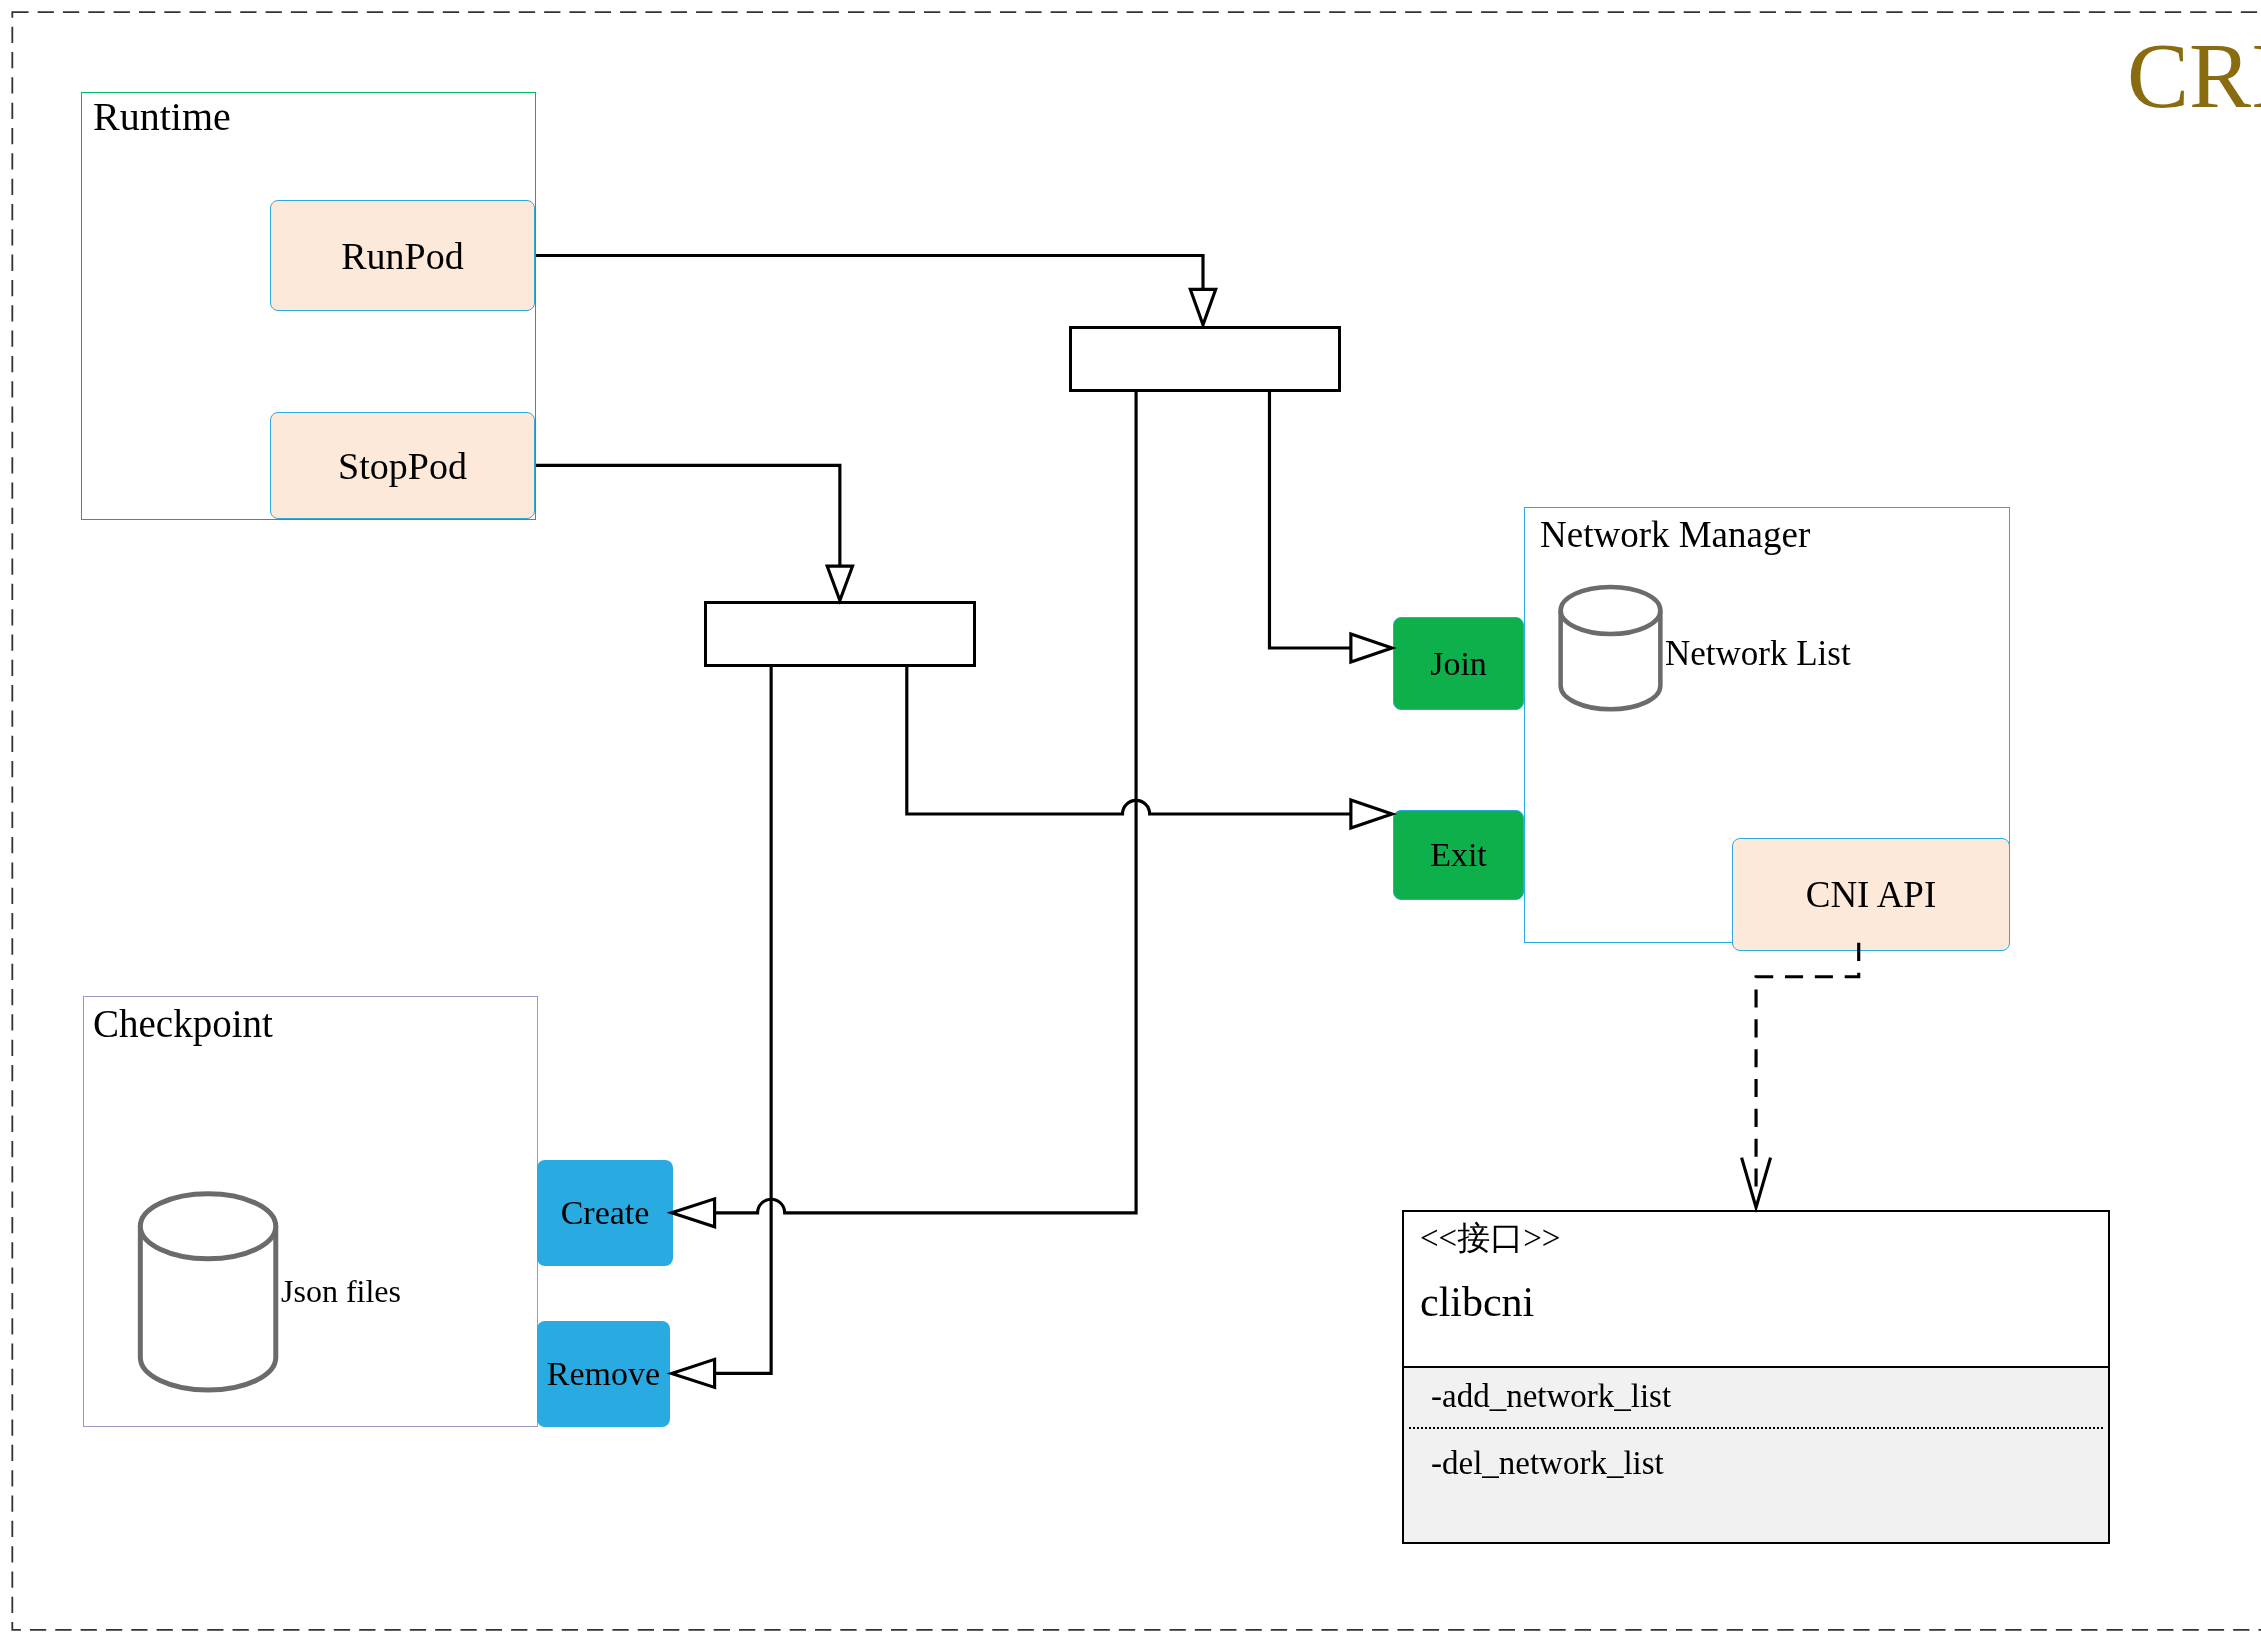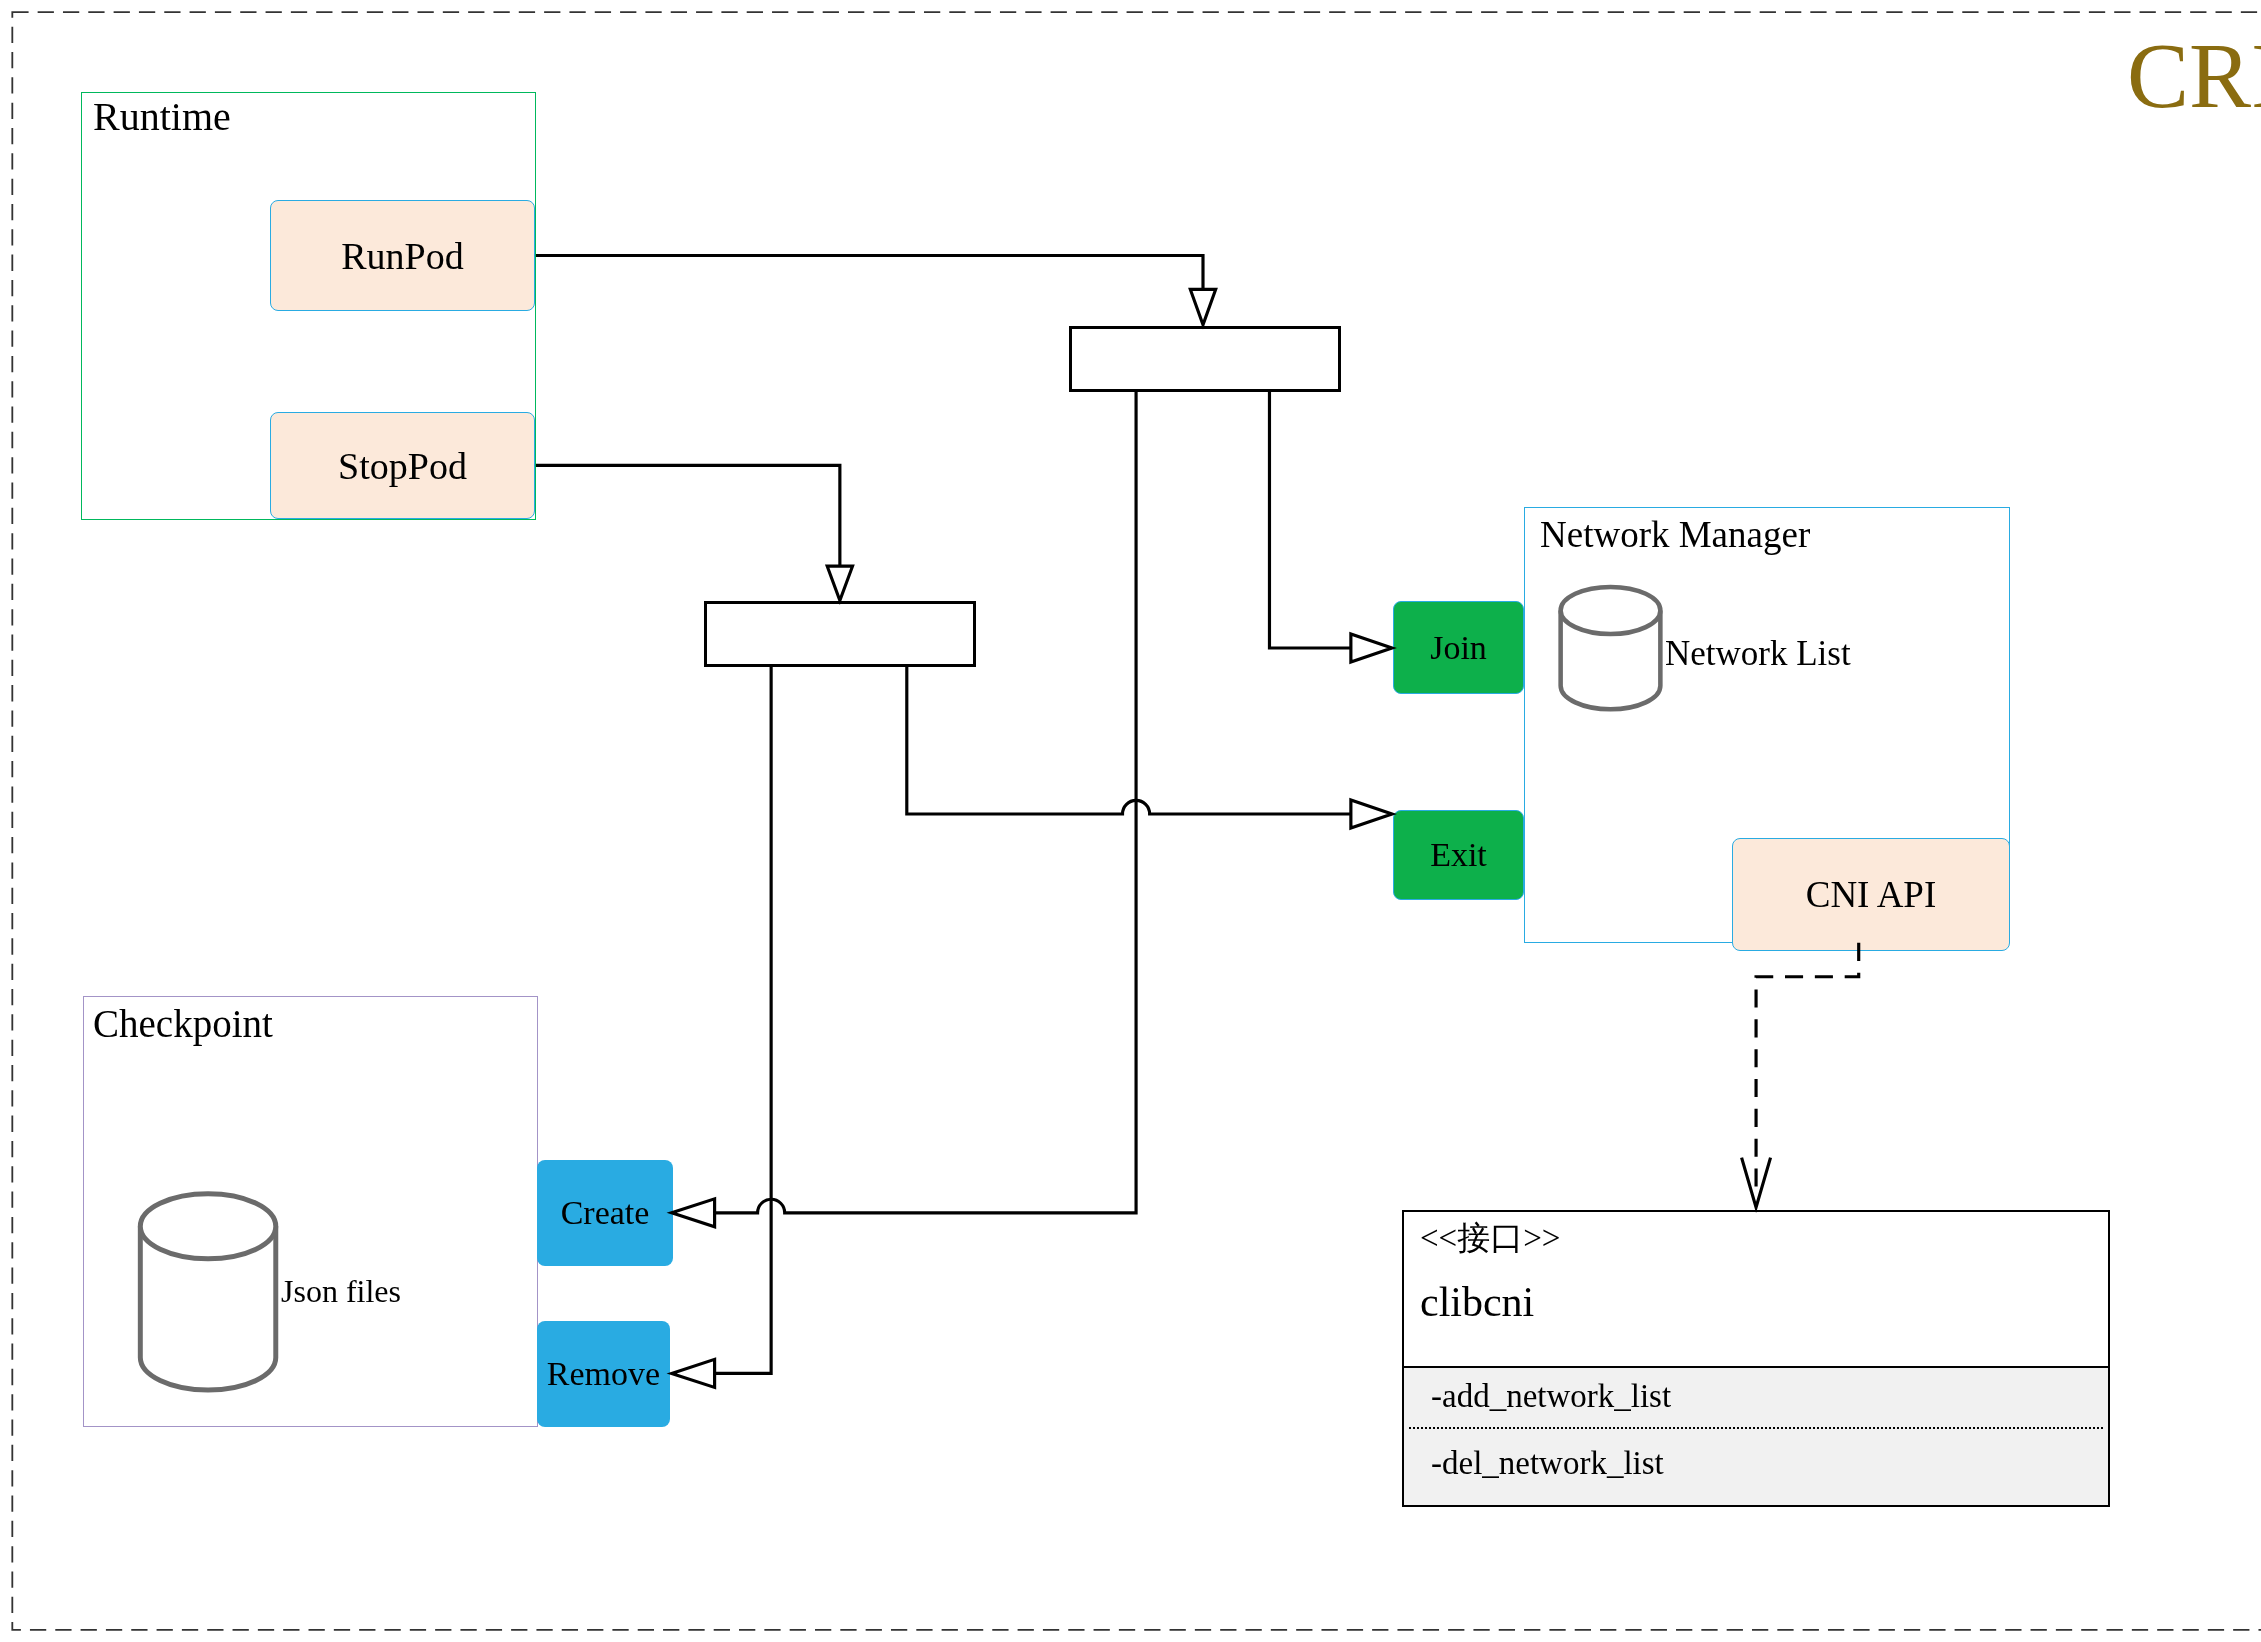--- a/index.html
+++ b/index.html
@@ -9,35 +9,35 @@
   .center{display:flex;align-items:center;justify-content:center;border-radius:8px;}
   .label{position:absolute;white-space:nowrap;line-height:1.1;}
   .runtime-box{left:81px;top:92px;width:455px;height:428px;border:1.8px solid #00b85c;background:#fff;}
   .checkpoint-box{left:83px;top:996px;width:455px;height:431px;border:1.4px solid #a394c7;background:#fff;}
   .nm-box{left:1524px;top:507px;width:486px;height:436px;border:1.8px solid #29abe2;background:#fff;}
   .peach{background:#fce9da;border:1.8px solid #29abe2;}
   .runpod{left:270px;top:200px;width:265px;height:111px;font-size:38px;}
   .stoppod{left:270px;top:412px;width:265px;height:107px;font-size:38px;}
   .cni{left:1732px;top:830px;width:278px;height:113px;font-size:37px;margin-top:8px;}
   .greenbox{background:#0db04b;border:1.4px solid #29abe2;font-size:34px;}
-  .join{left:1393px;top:601px;width:131px;height:93px;}
+  .join{left:1393px;top:617px;width:131px;height:93px;}
   .exit{left:1393px;top:810px;width:131px;height:90px;}
   .cyanbox{background:#29abe2;border:none;font-size:34px;}
   .create{left:537px;top:1160px;width:136px;height:106px;}
   .remove{left:537px;top:1321px;width:133px;height:106px;}
   .junction{border:3.2px solid #000;background:#fff;}
   .j1{left:1069px;top:326px;width:272px;height:66px;}
   .j2{left:704px;top:601px;width:272px;height:66px;}
   .title-runtime{left:93px;top:95px;font-size:40px;}
   .title-checkpoint{left:93px;top:1003px;font-size:39px;}
   .title-nm{left:1540px;top:515px;font-size:37px;}
   .network-list{left:1665px;top:635px;font-size:35px;}
   .json-files{left:281px;top:1274px;font-size:32px;}
   .brand{right:53px;top:25px;font-size:93px;color:#8a6c10;}
-  .clibcni{left:1402px;top:1210px;width:708px;height:297px;border:2.7px solid #000;background:#fff;}
+  .clibcni{left:1402px;top:1210px;width:708px;height:334px;border:2.7px solid #000;background:#fff;}
   .clib-st{left:16px;top:8.1px;font-size:33px;}
   .clib-name{left:16px;top:67px;font-size:42px;}
   .clib-div{position:absolute;left:0;right:0;top:154px;border-top:2.7px solid #000;}
   .clib-methods{position:absolute;left:0;right:0;top:156px;bottom:0;background:#f1f1f1;}
   .clib-m1{left:27px;top:166px;font-size:33px;}
   .clib-m2{left:27px;top:233px;font-size:33px;}
   .clib-dot{position:absolute;left:5.4px;right:5.4px;top:215px;border-top:2.3px dotted #000;}
   svg.overlay{position:absolute;left:0;top:0;pointer-events:none;}
   .cyl{position:absolute;}
 </style>

